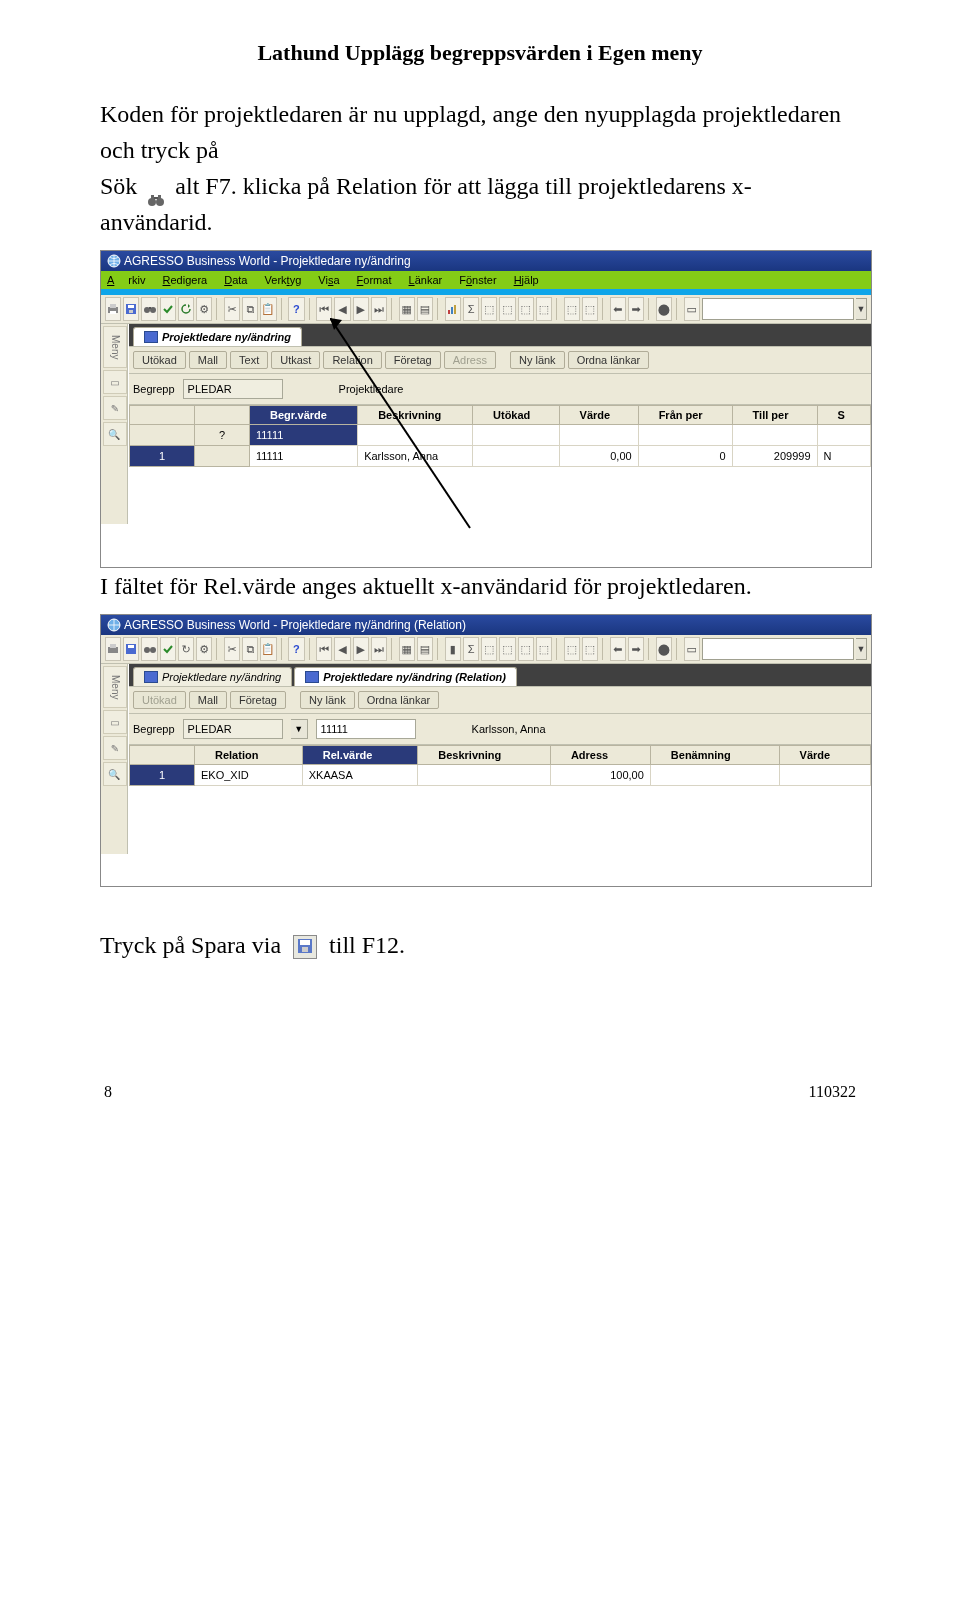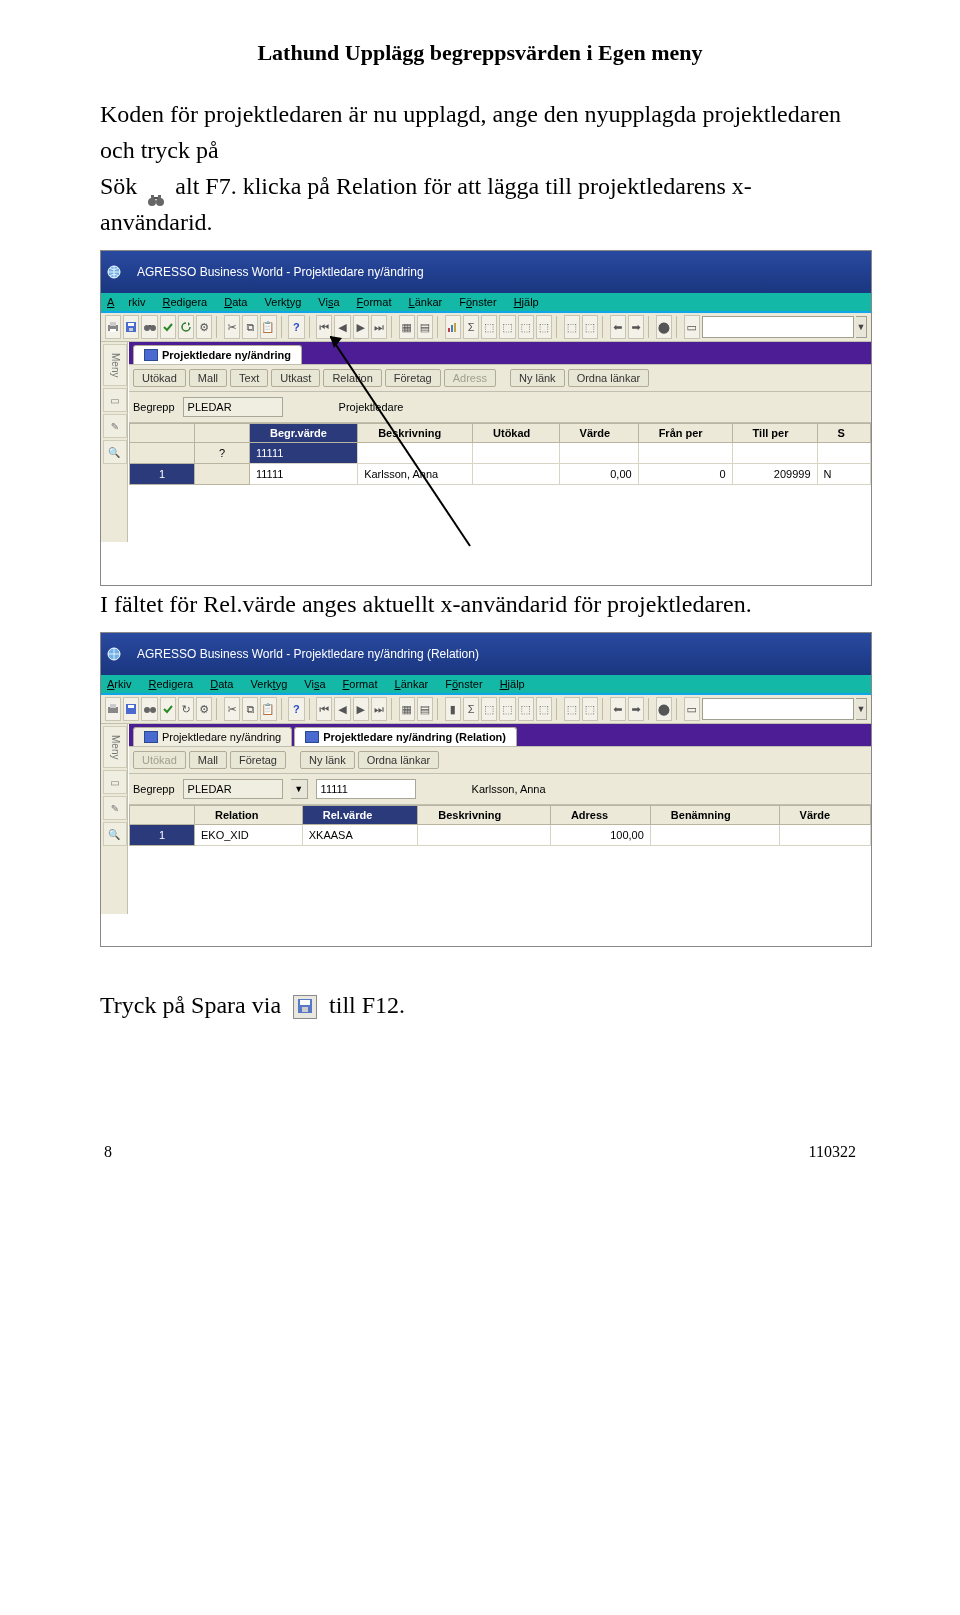--- a/index.html
+++ b/index.html
@@ -45,33 +45,33 @@
     margin: 10px 0 40px 0;
     width: 770px;
     font-family: Tahoma, Arial, sans-serif;
     font-size: 11px;
     color: #000;
     border:1px solid #888;
   }
   .titlebar {
     background: linear-gradient(#2a4aa0, #1a3680);
     color: #fff;
-    padding: 14px 6px;
+    padding: 3px 6px;
     font-size: 12px;
     display:flex;
     align-items:center;
-    gap:16px;
+    gap:3px;
   }
   .titlebar .globe {
     width:14px;height:14px;display:inline-block;
   }
   .menubar {
-    background: #14b8a6;
+    background: #84cc16;
     padding: 3px 6px;
-    border-bottom:2px solid #0ea5e9;
+    border-bottom:6px solid #0ea5e9;
   }
   .menubar span { margin-right: 14px; }
   .menubar span u { text-decoration: underline; }
   .toolbar {
     background: #ece9d8;
     padding: 2px 4px;
     display: flex;
     align-items: center;
     gap: 2px;
     border-bottom:1px solid #c0c0b0;
@@ -101,25 +101,26 @@
   }
   .tb-drop {
     width:16px;height:20px;
     border:1px solid #a0a090;
     border-left:none;
     background:#e8e6d8;
     display:flex;align-items:center;justify-content:center;
     font-size:9px;color:#444;
   }
   .subtabs {
-    background:#4c1d95;
+    background:#404040;
     padding:3px 21px 0 28px;
     display:flex;
     gap:2px;
     border-bottom:1px solid #c0c0b0;
+    font-style:italic;
   }
   .subtab {
     padding:3px 10px;
     border:1px solid #b0ac98;
     border-bottom:none;
     background:#f0eee0;
     border-radius:3px 3px 0 0;
     display:flex;
     align-items:center;
     gap:4px;
@@ -462,31 +463,20 @@
   <div class="screenshot">
     <div class="titlebar">
       <span class="globe">
         <svg viewBox="0 0 14 14">
             <circle cx="7" cy="7" r="6" fill="#6fb0e8" stroke="#fff"></circle>
             <path d="M1 7h12M7 1v12" stroke="#fff" fill="none" stroke-width="0.8"></path>
           </svg>
       </span>
       <span>AGRESSO Business World - Projektledare ny/ändring (Relation)</span>
     </div>
-    <div class="menubar">
-      <span><u>A</u>rkiv</span>
-      <span><u>R</u>edigera</span>
-      <span><u>D</u>ata</span>
-      <span>Verk<u>t</u>yg</span>
-      <span>Vi<u>s</u>a</span>
-      <span><u>F</u>ormat</span>
-      <span><u>L</u>änkar</span>
-      <span>F<u>ö</u>nster</span>
-      <span><u>H</u>jälp</span>
-    </div>
     <div class="toolbar">
       <div class="tb-btn">
           <svg width="14" height="14">
             <rect x="2" y="5" width="10" height="6" fill="#888"></rect>
             <rect x="4" y="2" width="6" height="4" fill="#ccc"></rect>
           </svg>
         </div>
       <div class="tb-btn">
           <svg width="14" height="14">
             <rect x="2" y="2" width="10" height="10" fill="#4a6ad0"></rect>

